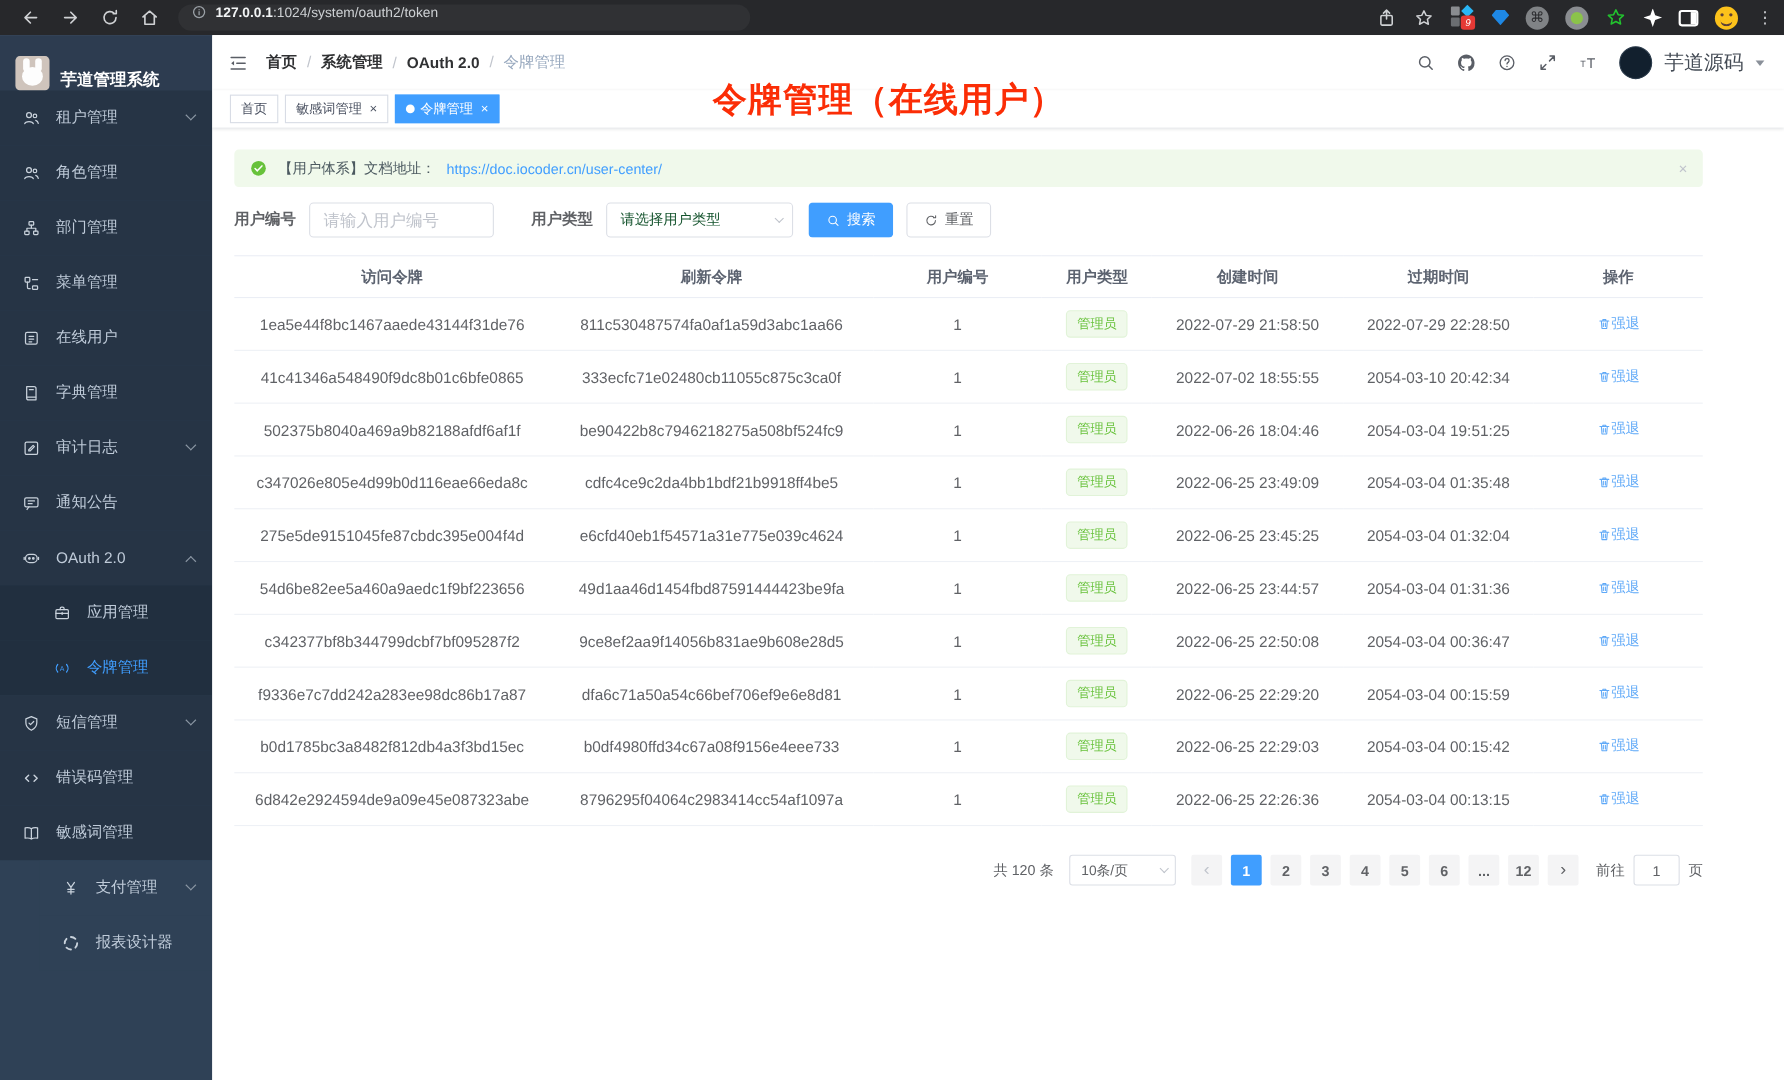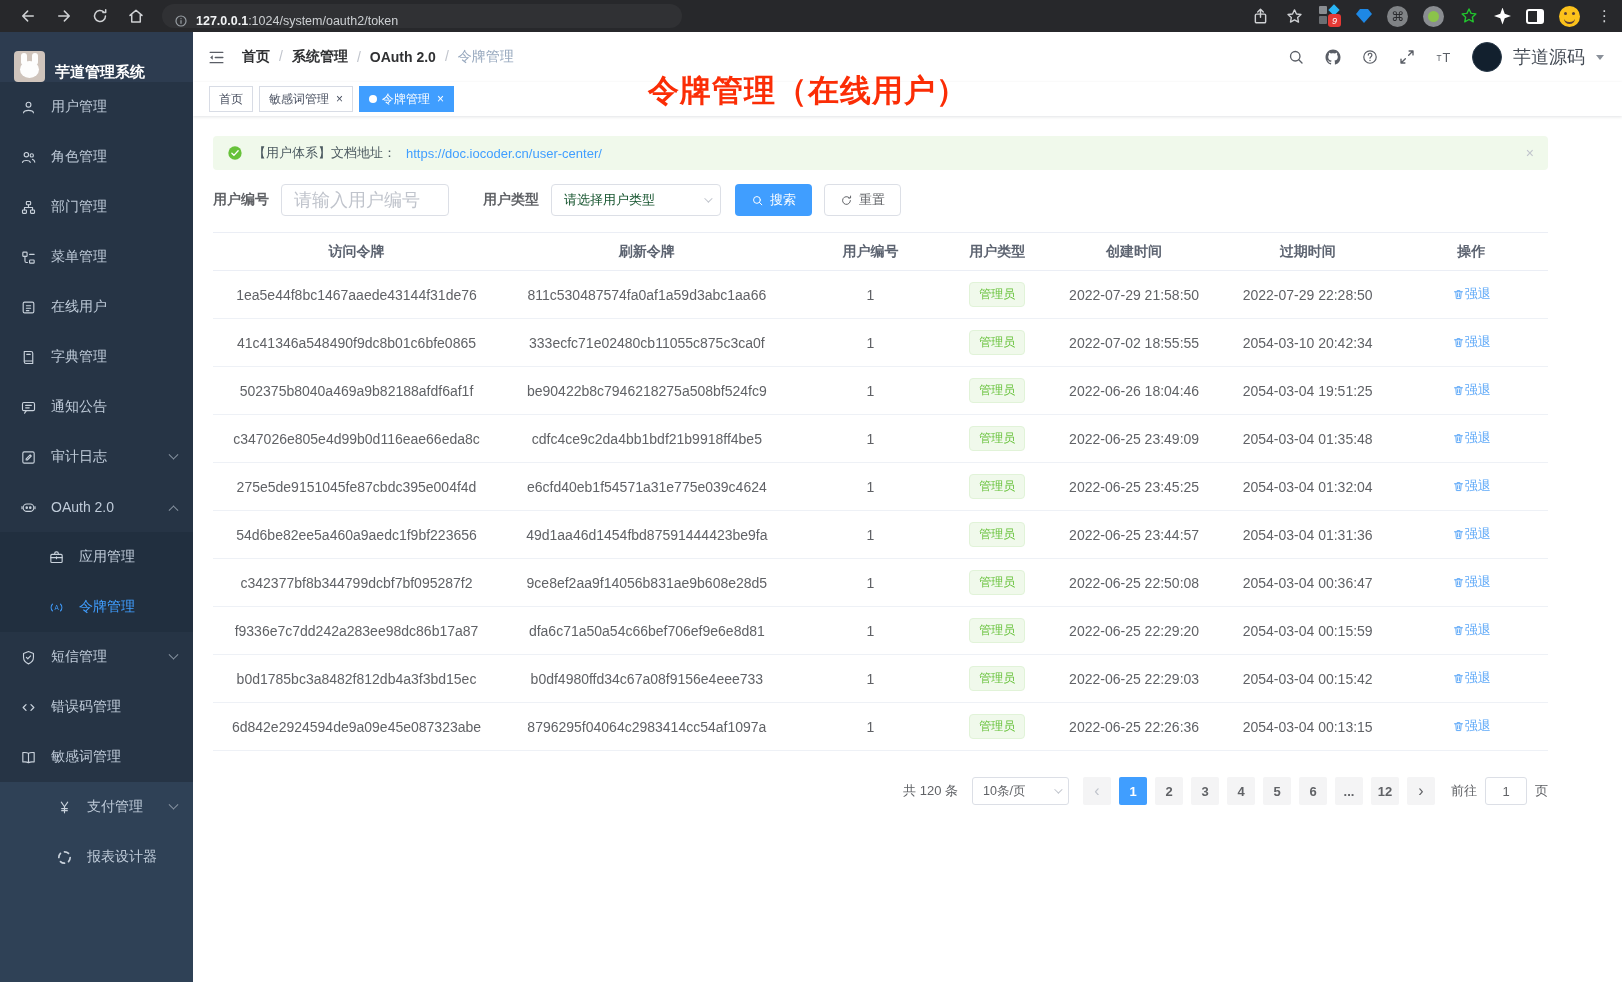--- a/index.html
+++ b/index.html
@@ -4,21 +4,21 @@
 <style>
   * { box-sizing: border-box; margin: 0; padding: 0; }
   html,body { width:1622px; height:982px; overflow:hidden;
     font-family:"Liberation Sans","DejaVu Sans",sans-serif; background:#fff; }
 
   
   .chrome { height:32px; background:#27282b; display:flex; align-items:center; padding:0 10px; }
   .nav-ic { width:18px; height:18px; color:#cfd1d4; margin:0 9px; display:inline-flex; }
   .nav-ic svg { width:100%; height:100%; }
   .url-pill { margin-left:8px; height:24px; min-width:520px; background:#303134; border-radius:12px;
-    display:flex; align-items:flex-end; gap:8px; padding:0 12px; font-size:12.5px; }
+    display:flex; align-items:flex-start; gap:8px; padding:0 12px; font-size:12.5px; }
   .url-pill .ic { width:14px; height:14px; color:#9aa0a6; display:inline-flex; }
   .url-host { color:#f1f3f4; font-weight:bold; }
   .url-rest { color:#cdd0d3; }
   .chrome-right { margin-left:auto; display:flex; align-items:center; gap:15px; }
   .cr-ic { width:19px; height:19px; color:#cfd1d4; display:inline-flex; position:relative; }
   .cr-ic svg { width:100%; height:100%; }
   .ext-cluster { position:relative; width:22px; height:22px; }
   .ext-sq1 { position:absolute; left:0; top:1px; width:8px; height:8px; background:#8a8d91; border-radius:1px; }
   .ext-sq2 { position:absolute; left:0; top:11px; width:8px; height:8px; background:#6b6e72; border-radius:1px; }
   .ext-diamond { position:absolute; left:11px; top:1px; width:8px; height:8px; background:#29b6f6; transform:rotate(45deg); }
@@ -103,21 +103,21 @@
     padding:0 14px; font-size:13px; }
   .alert .chk { width:16px; height:16px; display:inline-flex; }
   .alert-text { color:#4c5a60; }
   .alert-link { color:#409eff; text-decoration:none; cursor:pointer; }
   .alert-close { margin-left:auto; color:#c0c4cc; font-size:14px; cursor:pointer; }
 
   .filters { margin-top:14px; display:flex; align-items:center; font-size:14px; color:#606266; }
   .filters label { font-weight:bold; }
   .f-input { margin-left:12px; width:168px; height:32px; border:1px solid #dcdfe6; border-radius:4px;
     display:flex; align-items:center; }
-  .f-input input { border:none; outline:none; width:100%; padding:0 12px; font-size:18px; color:#606266;
+  .f-input input { border:none; outline:none; width:100%; padding:0 12px; font-size:15px; color:#606266;
     font-family:inherit; background:transparent; }
   .f-input input::placeholder, .goto-input::placeholder { color:#c0c4cc; }
   .f-select { margin-left:12px; width:170px; height:32px; border:1px solid #dcdfe6; border-radius:4px;
     display:flex; align-items:center; padding:0 10px 0 12px; cursor:pointer; }
   .f-select .ph { color:#14532d; font-size:13px; flex:1; }
   .sel-caret { width:6px; height:6px; border-right:1.2px solid #c0c4cc; border-bottom:1.2px solid #c0c4cc;
     transform:rotate(45deg) translateY(-2px); }
   .lbl2 { margin-left:34px; }
   .btn { height:32px; border-radius:4px; display:inline-flex; align-items:center; gap:6px; padding:0 15px;
     font-size:13px; cursor:pointer; border:1px solid transparent; }
@@ -224,41 +224,43 @@
 
 <div class="app">
 
   <aside class="sidebar">
     <div class="logo-bar">
       <span class="logo-img"></span>
       <span class="logo-title">芋道管理系统</span>
     </div>
     <nav class="menu">
 
-
-        <div class="menu-item">
-          <span class="mi">
-            <svg viewBox="0 0 24 24" fill="none" stroke="currentColor" stroke-width="1.6" stroke-linecap="round" stroke-linejoin="round" width="100%" height="100%">
-              <circle cx="12" cy="8" r="3.4"></circle>
-              <path d="M5 19.5c1-4.5 13-4.5 14 0"></path>
-            </svg>
-          </span>
-          <span>用户管理</span>
-
-        </div>
-
-        <div class="menu-item">
+        <div class="menu-item cd">
           <span class="mi">
             <svg viewBox="0 0 24 24" fill="none" stroke="currentColor" stroke-width="1.6" stroke-linecap="round" stroke-linejoin="round" width="100%" height="100%">
               <circle cx="9" cy="8" r="3.1"></circle>
               <path d="M3.5 19c.9-3.6 10.1-3.6 11 0"></path>
               <circle cx="16.6" cy="9" r="2.3"></circle>
               <path d="M17.6 14.6c1.9.5 3 1.8 3.3 4"></path>
             </svg>
           </span>
+          <span>租户管理</span>
+          <i class="chev"></i>
+        </div>
+
+
+        <div class="menu-item">
+          <span class="mi">
+            <svg viewBox="0 0 24 24" fill="none" stroke="currentColor" stroke-width="1.6" stroke-linecap="round" stroke-linejoin="round" width="100%" height="100%">
+              <circle cx="9" cy="8" r="3.1"></circle>
+              <path d="M3.5 19c.9-3.6 10.1-3.6 11 0"></path>
+              <circle cx="16.6" cy="9" r="2.3"></circle>
+              <path d="M17.6 14.6c1.9.5 3 1.8 3.3 4"></path>
+            </svg>
+          </span>
           <span>角色管理</span>
 
         </div>
 
         <div class="menu-item">
           <span class="mi">
             <svg viewBox="0 0 24 24" fill="none" stroke="currentColor" stroke-width="1.6" stroke-linecap="round" stroke-linejoin="round" width="100%" height="100%">
               <rect x="9" y="3.5" width="6" height="4.6" rx="1"></rect>
               <rect x="3.5" y="15.6" width="5.6" height="4.6" rx="1"></rect>
               <rect x="14.9" y="15.6" width="5.6" height="4.6" rx="1"></rect>
@@ -296,40 +298,40 @@
           <span class="mi">
             <svg viewBox="0 0 24 24" fill="none" stroke="currentColor" stroke-width="1.6" stroke-linecap="round" stroke-linejoin="round" width="100%" height="100%">
               <path d="M6 3.5h9.5a2.5 2.5 0 0 1 2.5 2.5v14.5H8.5A2.5 2.5 0 0 1 6 18V3.5z"></path>
               <path d="M6.5 17h11M9.5 7.5h5"></path>
             </svg>
           </span>
           <span>字典管理</span>
 
         </div>
 
+        <div class="menu-item cd">
+          <span class="mi">
+            <svg viewBox="0 0 24 24" fill="none" stroke="currentColor" stroke-width="1.6" stroke-linecap="round" stroke-linejoin="round" width="100%" height="100%">
+              <rect x="4" y="4" width="16" height="16" rx="2"></rect>
+              <path d="M14.3 8.3l1.6 1.6-5.6 5.6H8.7v-1.6z"></path>
+            </svg>
+          </span>
+          <span>审计日志</span>
+          <i class="chev"></i>
+        </div>
+
         <div class="menu-item">
           <span class="mi">
             <svg viewBox="0 0 24 24" fill="none" stroke="currentColor" stroke-width="1.6" stroke-linecap="round" stroke-linejoin="round" width="100%" height="100%">
               <rect x="3.5" y="5" width="17" height="11.5" rx="2"></rect>
               <path d="M9 16.5 6.5 20M8 9h8M8 12.5h5"></path>
             </svg>
           </span>
           <span>通知公告</span>
 
-        </div>
-
-        <div class="menu-item cd">
-          <span class="mi">
-            <svg viewBox="0 0 24 24" fill="none" stroke="currentColor" stroke-width="1.6" stroke-linecap="round" stroke-linejoin="round" width="100%" height="100%">
-              <rect x="4" y="4" width="16" height="16" rx="2"></rect>
-              <path d="M14.3 8.3l1.6 1.6-5.6 5.6H8.7v-1.6z"></path>
-            </svg>
-          </span>
-          <span>审计日志</span>
-          <i class="chev"></i>
         </div>
 
         <div class="menu-item cu">
           <span class="mi">
             <svg viewBox="0 0 24 24" fill="none" stroke="currentColor" stroke-width="1.6" stroke-linecap="round" stroke-linejoin="round" width="100%" height="100%">
               <rect x="4.5" y="7" width="15" height="10.5" rx="5.2"></rect>
               <circle cx="9.5" cy="12.2" r="1" fill="currentColor"></circle>
               <circle cx="14.5" cy="12.2" r="1" fill="currentColor"></circle>
               <path d="M2.8 10.8v2.8M21.2 10.8v2.8"></path>
             </svg>

